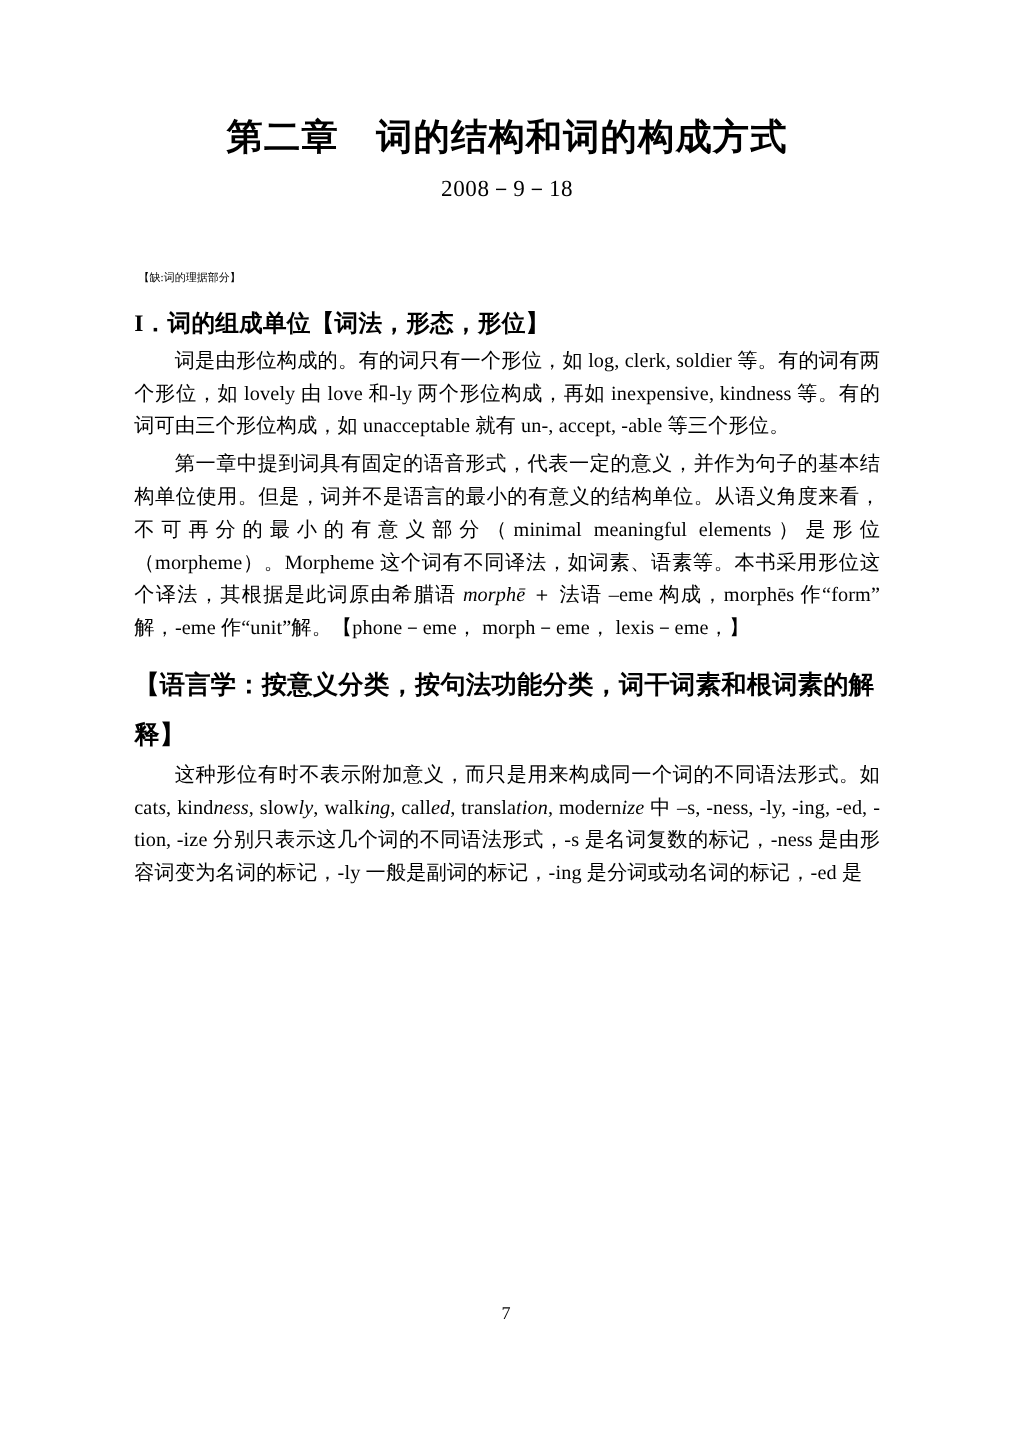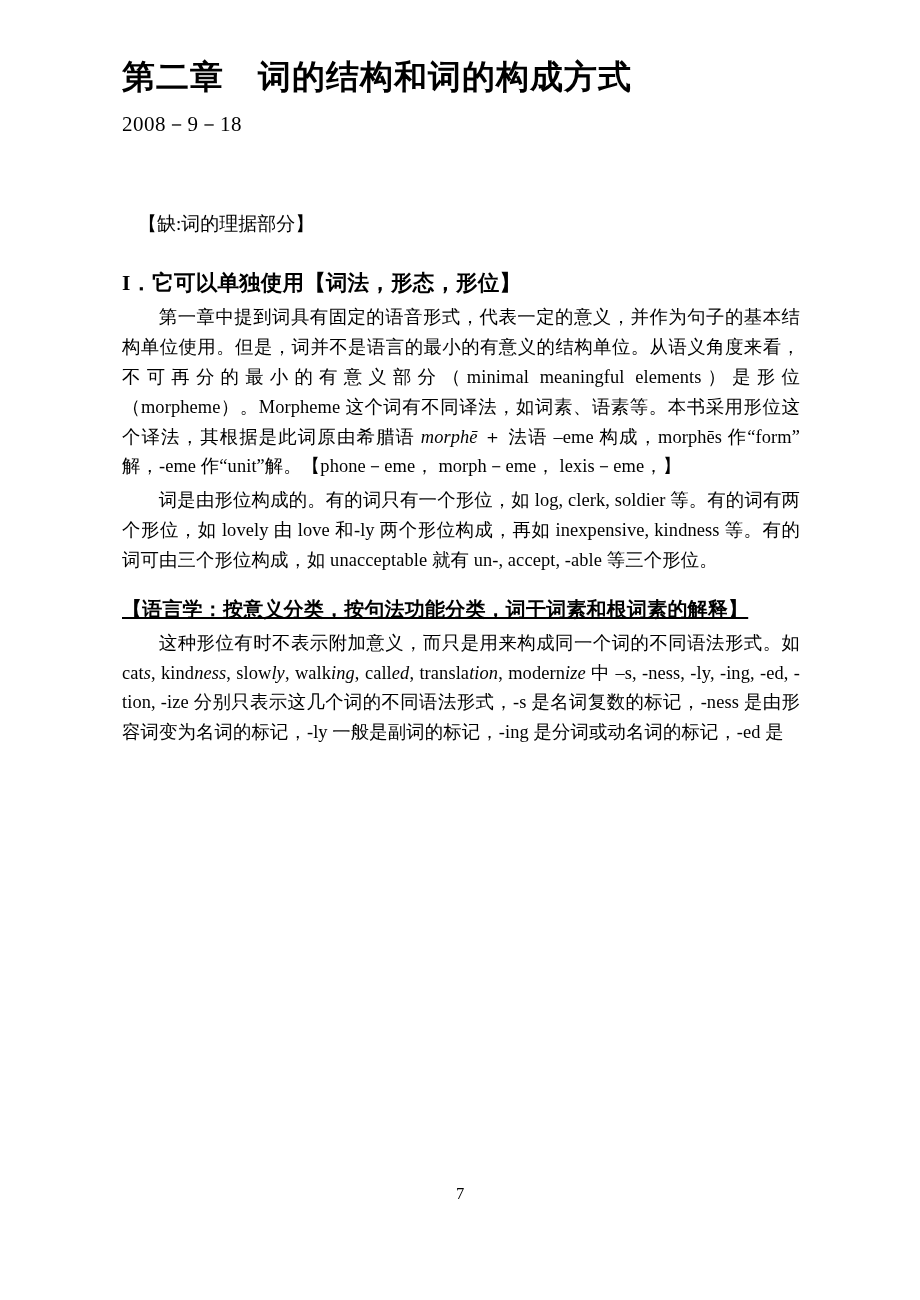--- a/index.html
+++ b/index.html
@@ -18,64 +18,64 @@
   .page {
     position: absolute;
     left: 0; top: 0;
     width: 920px;
     height: 1300px;
     box-sizing: border-box;
     padding: 0 120px 0 122px;
   }
   .doc-title {
     margin: 0;
-    padding-top: 56px;
+    padding-top: 103px;
+    text-align: center;
     font-family: "Liberation Sans", "DejaVu Sans", sans-serif;
     font-weight: bold;
     font-size: 33px;
     letter-spacing: 1px;
     line-height: 1.25;
     white-space: pre;
   }
   .doc-date {
     margin: 0;
     padding-top: 14px;
-    text-align: left;
+    text-align: center;
     font-size: 21px;
     line-height: 1.3;
     letter-spacing: 0.5px;
   }
   .note-line {
-    margin: 16px;
+    margin: 4px;
     padding-top: 56px;
-    font-size: 19px;
+    font-size: 10px;
     line-height: 1.4;
   }
   h2.section-heading {
     margin: 0;
     padding-top: 14px;
     font-family: "Liberation Sans", "DejaVu Sans", sans-serif;
     font-weight: bold;
     font-size: 21.5px;
     line-height: 1.5;
     letter-spacing: 0.2px;
   }
   h2.section-heading .roman {
     font-family: "Liberation Serif", "DejaVu Serif", serif;
     font-weight: bold;
   }
   h2.bracket-heading {
     margin: 0;
     padding-top: 14px;
     font-family: "Liberation Sans", "DejaVu Sans", sans-serif;
     font-weight: bold;
-    font-size: 20px;
+    font-size: 23px;
     line-height: 1.95;
     letter-spacing: 0.2px;
-    text-decoration: underline;
   }
   p.body-para {
     margin: 0;
     padding-top: 4px;
     font-size: 18.4px;
     line-height: 1.62;
     text-align: justify;
     text-justify: inter-ideograph;
     text-indent: 2em;
     letter-spacing: 0.1px;
@@ -101,26 +101,26 @@
 
 <div class="page">
 
   <h1 class="doc-title">第二章　词的结构和词的构成方式</h1>
 
   <p class="doc-date">2008－9－18</p>
 
   <p class="note-line">【缺:词的理据部分】</p>
 
   <h2 class="section-heading">
-    <span class="roman">I．</span><span>它可以单独使用【词法，形态，形位】</span>
+    <span class="roman">I．</span><span>词的组成单位【词法，形态，形位】</span>
   </h2>
 
+  <p class="body-para">词是由形位构成的。有的词只有一个形位，如 log, clerk, soldier 等。有的词有两个形位，如 lovely 由 love 和-ly 两个形位构成，再如 inexpensive, kindness 等。有的词可由三个形位构成，如 unacceptable 就有 un-, accept, -able 等三个形位。</p>
+
   <p class="body-para">第一章中提到词具有固定的语音形式，代表一定的意义，并作为句子的基本结构单位使用。但是，词并不是语言的最小的有意义的结构单位。从语义角度来看，不可再分的最小的有意义部分（minimal meaningful elements）是形位（morpheme）。Morpheme 这个词有不同译法，如词素、语素等。本书采用形位这个译法，其根据是此词原由希腊语 <span class="it">morphē</span> ＋ 法语 –eme 构成，morphēs 作“form”解，-eme 作“unit”解。【phone－eme， morph－eme， lexis－eme，】</p>
-
-  <p class="body-para">词是由形位构成的。有的词只有一个形位，如 log, clerk, soldier 等。有的词有两个形位，如 lovely 由 love 和-ly 两个形位构成，再如 inexpensive, kindness 等。有的词可由三个形位构成，如 unacceptable 就有 un-, accept, -able 等三个形位。</p>
 
 
   <h2 class="bracket-heading">【语言学：按意义分类，按句法功能分类，词干词素和根词素的解释】</h2>
 
 
 
   <p class="body-para tight">这种形位有时不表示附加意义，而只是用来构成同一个词的不同语法形式。如 cat<span class="it">s</span>, kind<span class="it">ness</span>, slow<span class="it">ly</span>, walk<span class="it">ing</span>, call<span class="it">ed</span>, transla<span class="it">tion</span>, modern<span class="it">ize</span> 中 –s, -ness, -ly, -ing, -ed, -tion, -ize 分别只表示这几个词的不同语法形式，-s 是名词复数的标记，-ness 是由形容词变为名词的标记，-ly 一般是副词的标记，-ing 是分词或动名词的标记，-ed 是</p>
 
   <div class="page-number">7</div>
 

